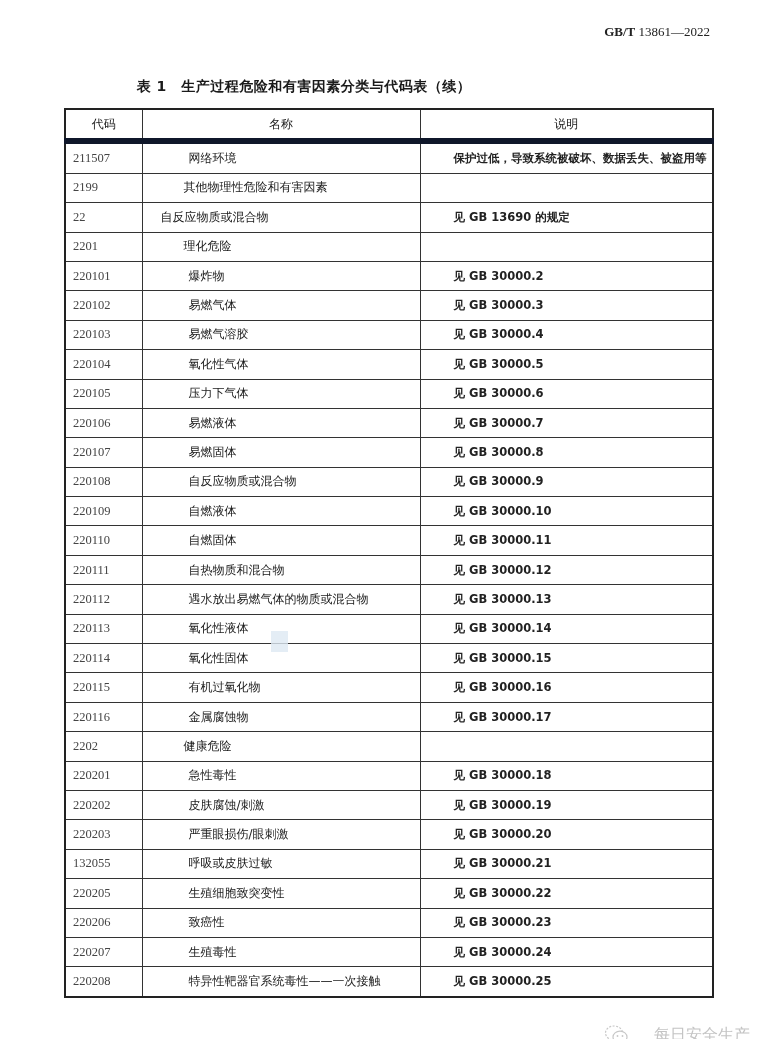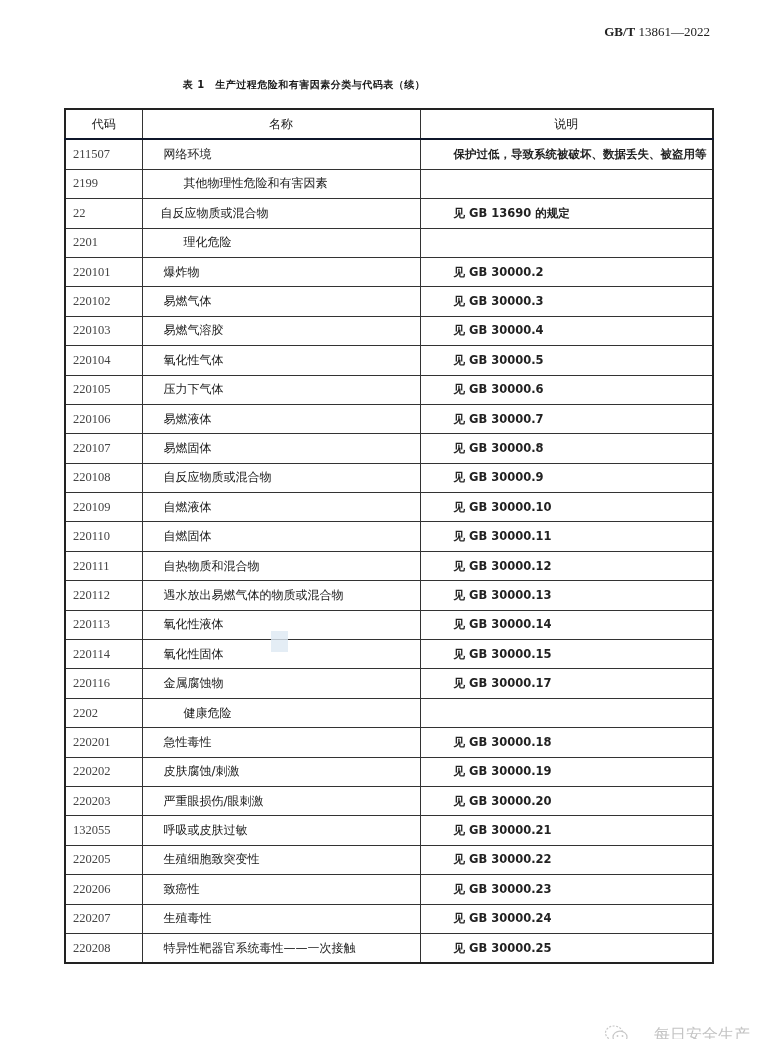--- a/index.html
+++ b/index.html
@@ -2,32 +2,32 @@
 <html><head>
 <meta charset="utf-8">
 <style>
   html, body { margin:0; padding:0; background:#ffffff; }
   body { width:766px; height:1039px; position:relative; overflow:hidden;
          font-family:"DejaVu Serif","Liberation Serif",serif; color:#1a1a1a; }
   .std-no { position:absolute; top:24px; right:56px; font-size:13px; color:#222;
             font-family:"Liberation Serif",serif; }
   .std-no b { font-weight:bold; }
   .title { position:absolute; top:78px; left:0; width:608px; text-align:center;
-           font-size:10px; font-weight:bold; font-family:"DejaVu Sans",sans-serif; letter-spacing:0.5px; }
+           font-size:14px; font-weight:bold; font-family:"DejaVu Sans",sans-serif; letter-spacing:0.5px; }
   table { position:absolute; top:108px; left:64px; width:648px; border-collapse:collapse;
           border:2px solid #222; table-layout:fixed; }
   col.c1 { width:77px; } col.c2 { width:278px; } col.c3 { width:293px; }
   th, td { border:1px solid #333; height:28.4px; padding:0; font-size:12px; vertical-align:middle; }
   th { font-weight:normal; text-align:center; font-family:"DejaVu Sans",sans-serif; font-size:12px; }
-  thead tr { border-bottom:2px solid #0f172a; }
+  thead tr { border-bottom:6px solid #0f172a; }
   td.code { padding-left:7px; color:#444; font-family:"Liberation Serif",serif; font-size:12.5px; }
   td.name { font-family:"DejaVu Sans",sans-serif; font-size:12px; }
   td.name.l1 { padding-left:18px; }
   td.name.l2 { padding-left:41px; }
-  td.name.l3 { padding-left:21px;margin-top:20px; }
+  td.name.l3 { padding-left:46px;margin-top:20px; }
   td.note { padding-left:33px; font-family:"DejaVu Sans",sans-serif; font-size:11.5px; color:#222;font-weight:bold; }
   .artifact { position:absolute; left:271px; top:631px; width:17px; height:21px; background:#dde8f3; opacity:0.8; }
   .watermark { position:absolute; left:604px; top:996px; display:flex; align-items:center; gap:24px;
                color:#c4c4c4; font-family:"DejaVu Sans",sans-serif; font-size:16px;margin-top:28px; }
   .watermark svg { display:block; }
 </style>
 </head>
 <body>
 
 <div class="std-no">
@@ -135,20 +135,25 @@
         <td class="code">220113</td>
         <td class="name l3">氧化性液体</td>
         <td class="note">见 GB 30000.14</td>
       </tr>
       <tr>
         <td class="code">220114</td>
         <td class="name l3">氧化性固体</td>
         <td class="note">见 GB 30000.15</td>
       </tr>
       <tr>
+        <td class="code">220115</td>
+        <td class="name l3">有机过氧化物</td>
+        <td class="note">见 GB 30000.16</td>
+      </tr>
+      <tr>
         <td class="code">220116</td>
         <td class="name l3">金属腐蚀物</td>
         <td class="note">见 GB 30000.17</td>
       </tr>
       <tr>
         <td class="code">2202</td>
         <td class="name l2">健康危险</td>
         <td class="note"></td>
       </tr>
       <tr>

